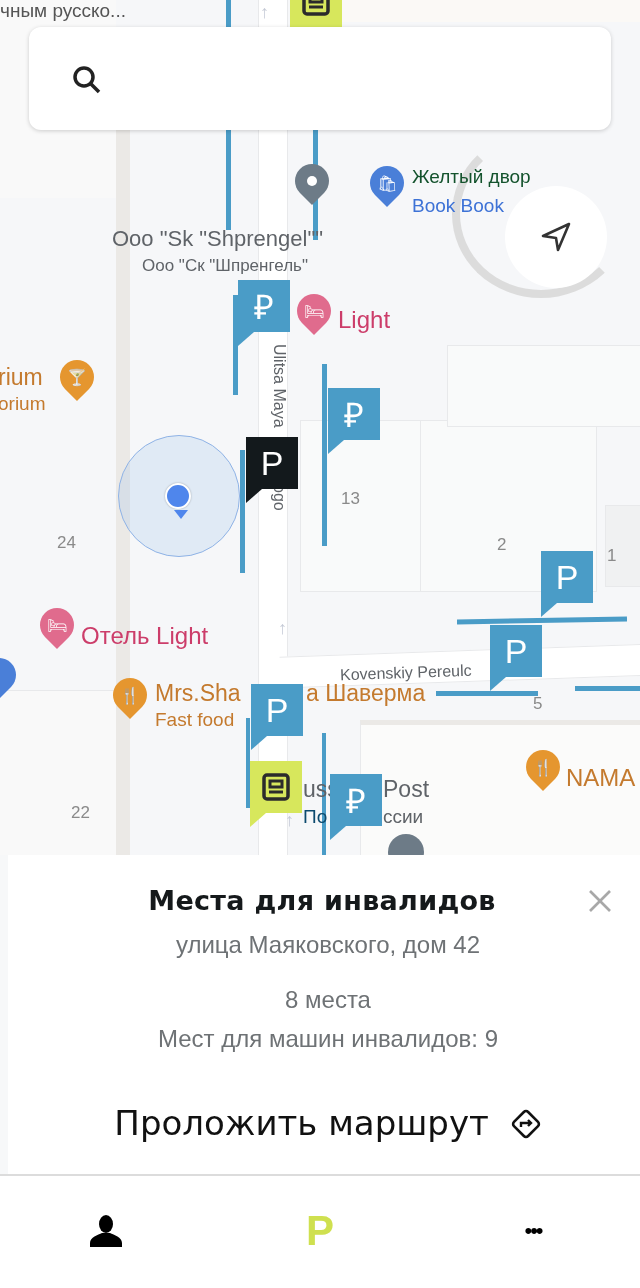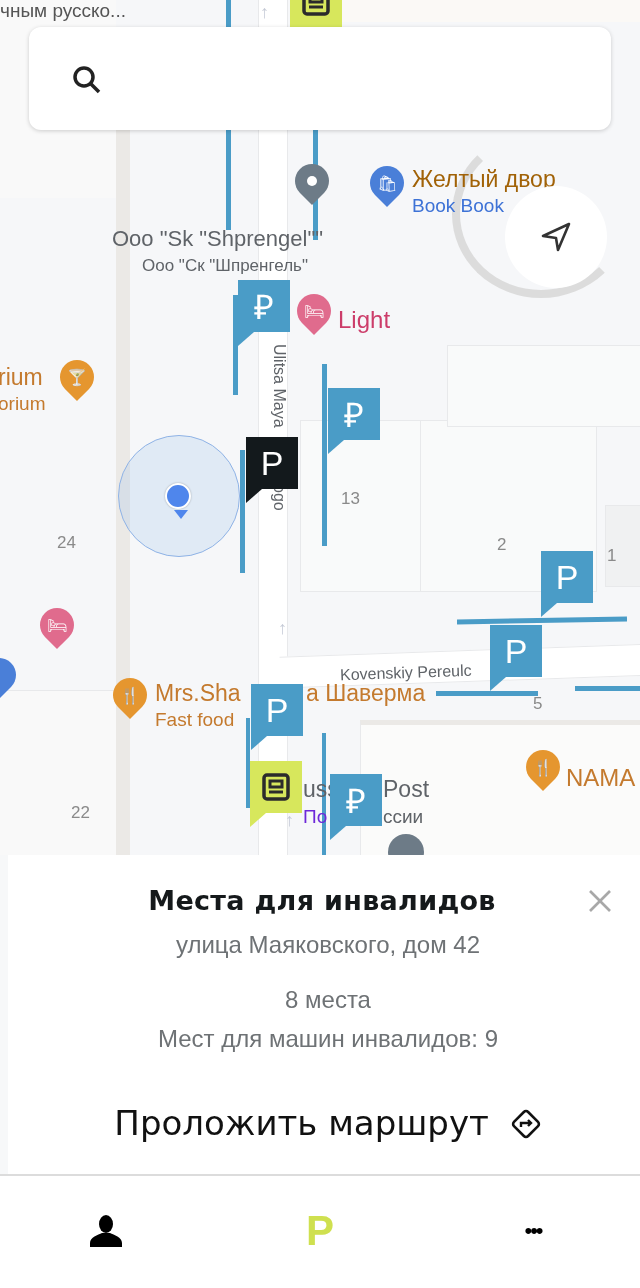--- a/index.html
+++ b/index.html
@@ -67,21 +67,21 @@
 
   <div class="lbl" style="left:260px;top:2px;color:#c5cad6;font-size:18px">↑</div>
   <div class="lbl" style="left:278px;top:618px;color:#c5cad6;font-size:18px">↑</div>
   <div class="lbl" style="left:285px;top:810px;color:#c5cad6;font-size:18px">↑</div>
 
   <div class="lbl" style="left:0;top:0;font-size:19px;color:#555">чным русско...</div>
 
   <div class="pin" style="left:370px;top:166px;background:#4a7fd8">
       <span>🛍</span>
     </div>
-  <div class="lbl" style="left:412px;top:166px;font-size:23px;color:#a16207">Желтый двор</div>
+  <div class="lbl" style="left:412px;top:166px;font-size:19px;color:#14532d">Желтый двор</div>
   <div class="lbl" style="left:412px;top:195px;font-size:19px;color:#3d72d6">Book Book</div>
 
   <div class="pin" style="left:295px;top:164px;background:#6d7b87">
       <span style="width:10px;height:10px;background:#fff;border-radius:50%;display:block"></span>
     </div>
   <div class="lbl" style="left:112px;top:226px;font-size:22px;color:#5f6368">Ooo "Sk "Shprengel""</div>
   <div class="lbl" style="left:142px;top:256px;font-size:17px;color:#5f6368">Ooo "Ск "Шпренгель"</div>
 
   <div class="pin" style="left:297px;top:294px;background:#e06b8d">
       <span>🛏</span>
@@ -90,39 +90,40 @@
 
   <div class="lbl" style="left:-2px;top:364px;font-size:23px;color:#c47a2e">rium</div>
   <div class="lbl" style="left:-2px;top:393px;font-size:19px;color:#c47a2e">orium</div>
   <div class="pin" style="left:60px;top:360px;background:#e5962f">
       <span>🍸</span>
     </div>
 
   <div class="pin" style="left:40px;top:608px;background:#e06b8d">
       <span>🛏</span>
     </div>
+  <div class="lbl" style="left:81px;top:622px;font-size:24px;color:#cc3d6a">Отель Light</div>
   <div class="pin" style="left:-18px;top:658px;background:#4a7fd8">
       <span></span>
     </div>
 
   <div class="pin" style="left:113px;top:678px;background:#e5962f">
       <span>🍴</span>
     </div>
   <div class="lbl" style="left:155px;top:680px;font-size:23px;color:#c47a2e">Mrs.Sha</div>
   <div class="lbl" style="left:306px;top:680px;font-size:23px;color:#c47a2e">a Шаверма</div>
   <div class="lbl" style="left:155px;top:709px;font-size:19px;color:#c47a2e">Fast food</div>
 
   <div class="pin" style="left:526px;top:750px;background:#e5962f">
       <span>🍴</span>
     </div>
   <div class="lbl" style="left:566px;top:764px;font-size:24px;color:#c47a2e">NAMA</div>
 
   <div class="lbl" style="left:303px;top:776px;font-size:23px;color:#5f6368">uss</div>
   <div class="lbl" style="left:383px;top:776px;font-size:23px;color:#5f6368">Post</div>
-  <div class="lbl" style="left:303px;top:806px;font-size:19px;color:#6d28d9">По</div>
+  <div class="lbl" style="left:303px;top:806px;font-size:19px;color:#0c4a6e">По</div>
   <div class="lbl" style="left:383px;top:806px;font-size:19px;color:#5f6368">ссии</div>
   <div class="lbl" style="left:388px;top:834px;width:36px;height:36px;border-radius:50%;background:#6d7b87"></div>
 
   <div class="lbl" style="left:266px;top:344px;font-size:16px;color:#5f6368;transform-origin:0 0;transform:translate(22px,0) rotate(90deg)">Ulitsa Maya</div>
   <div class="lbl" style="left:266px;top:484px;font-size:16px;color:#5f6368;transform-origin:0 0;transform:translate(22px,0) rotate(90deg)">ogo</div>
   <div class="lbl" style="left:340px;top:664px;font-size:16px;color:#5f6368;transform:rotate(-2deg)">Kovenskiy Pereulc</div>
 
   <div class="num" style="left:57px;top:533px">24</div>
   <div class="num" style="left:341px;top:489px">13</div>
   <div class="num" style="left:497px;top:535px">2</div>

